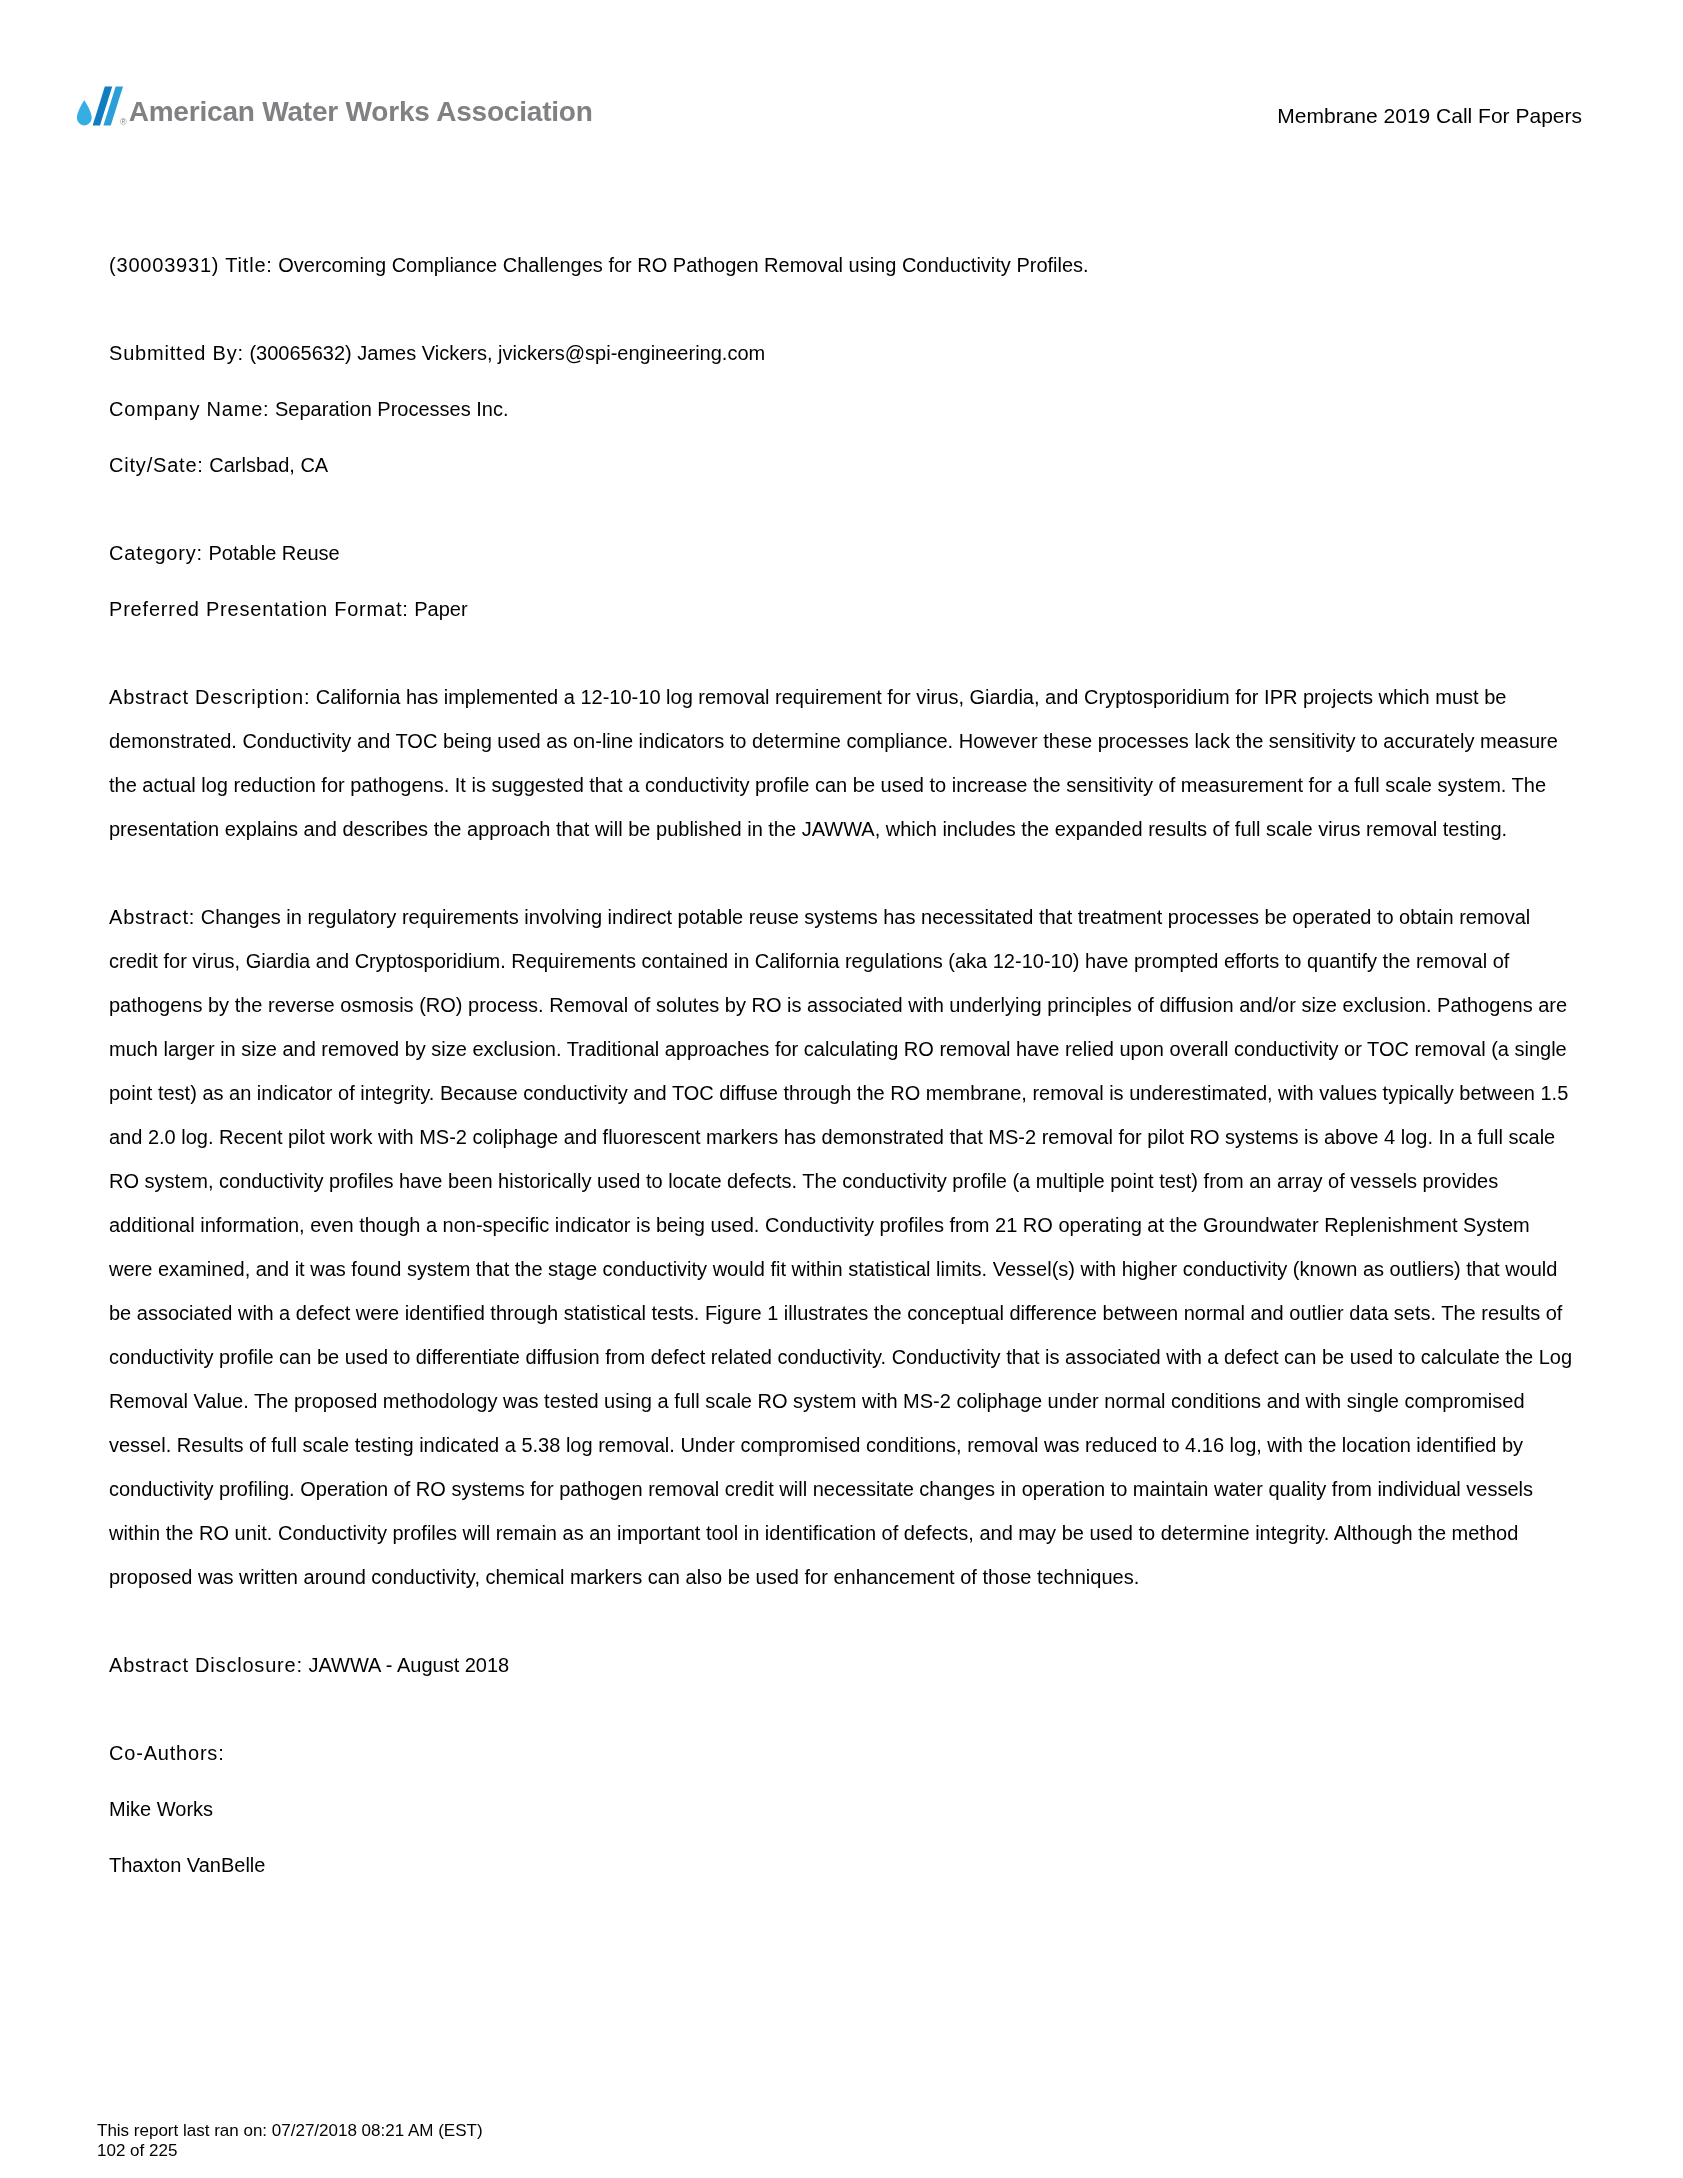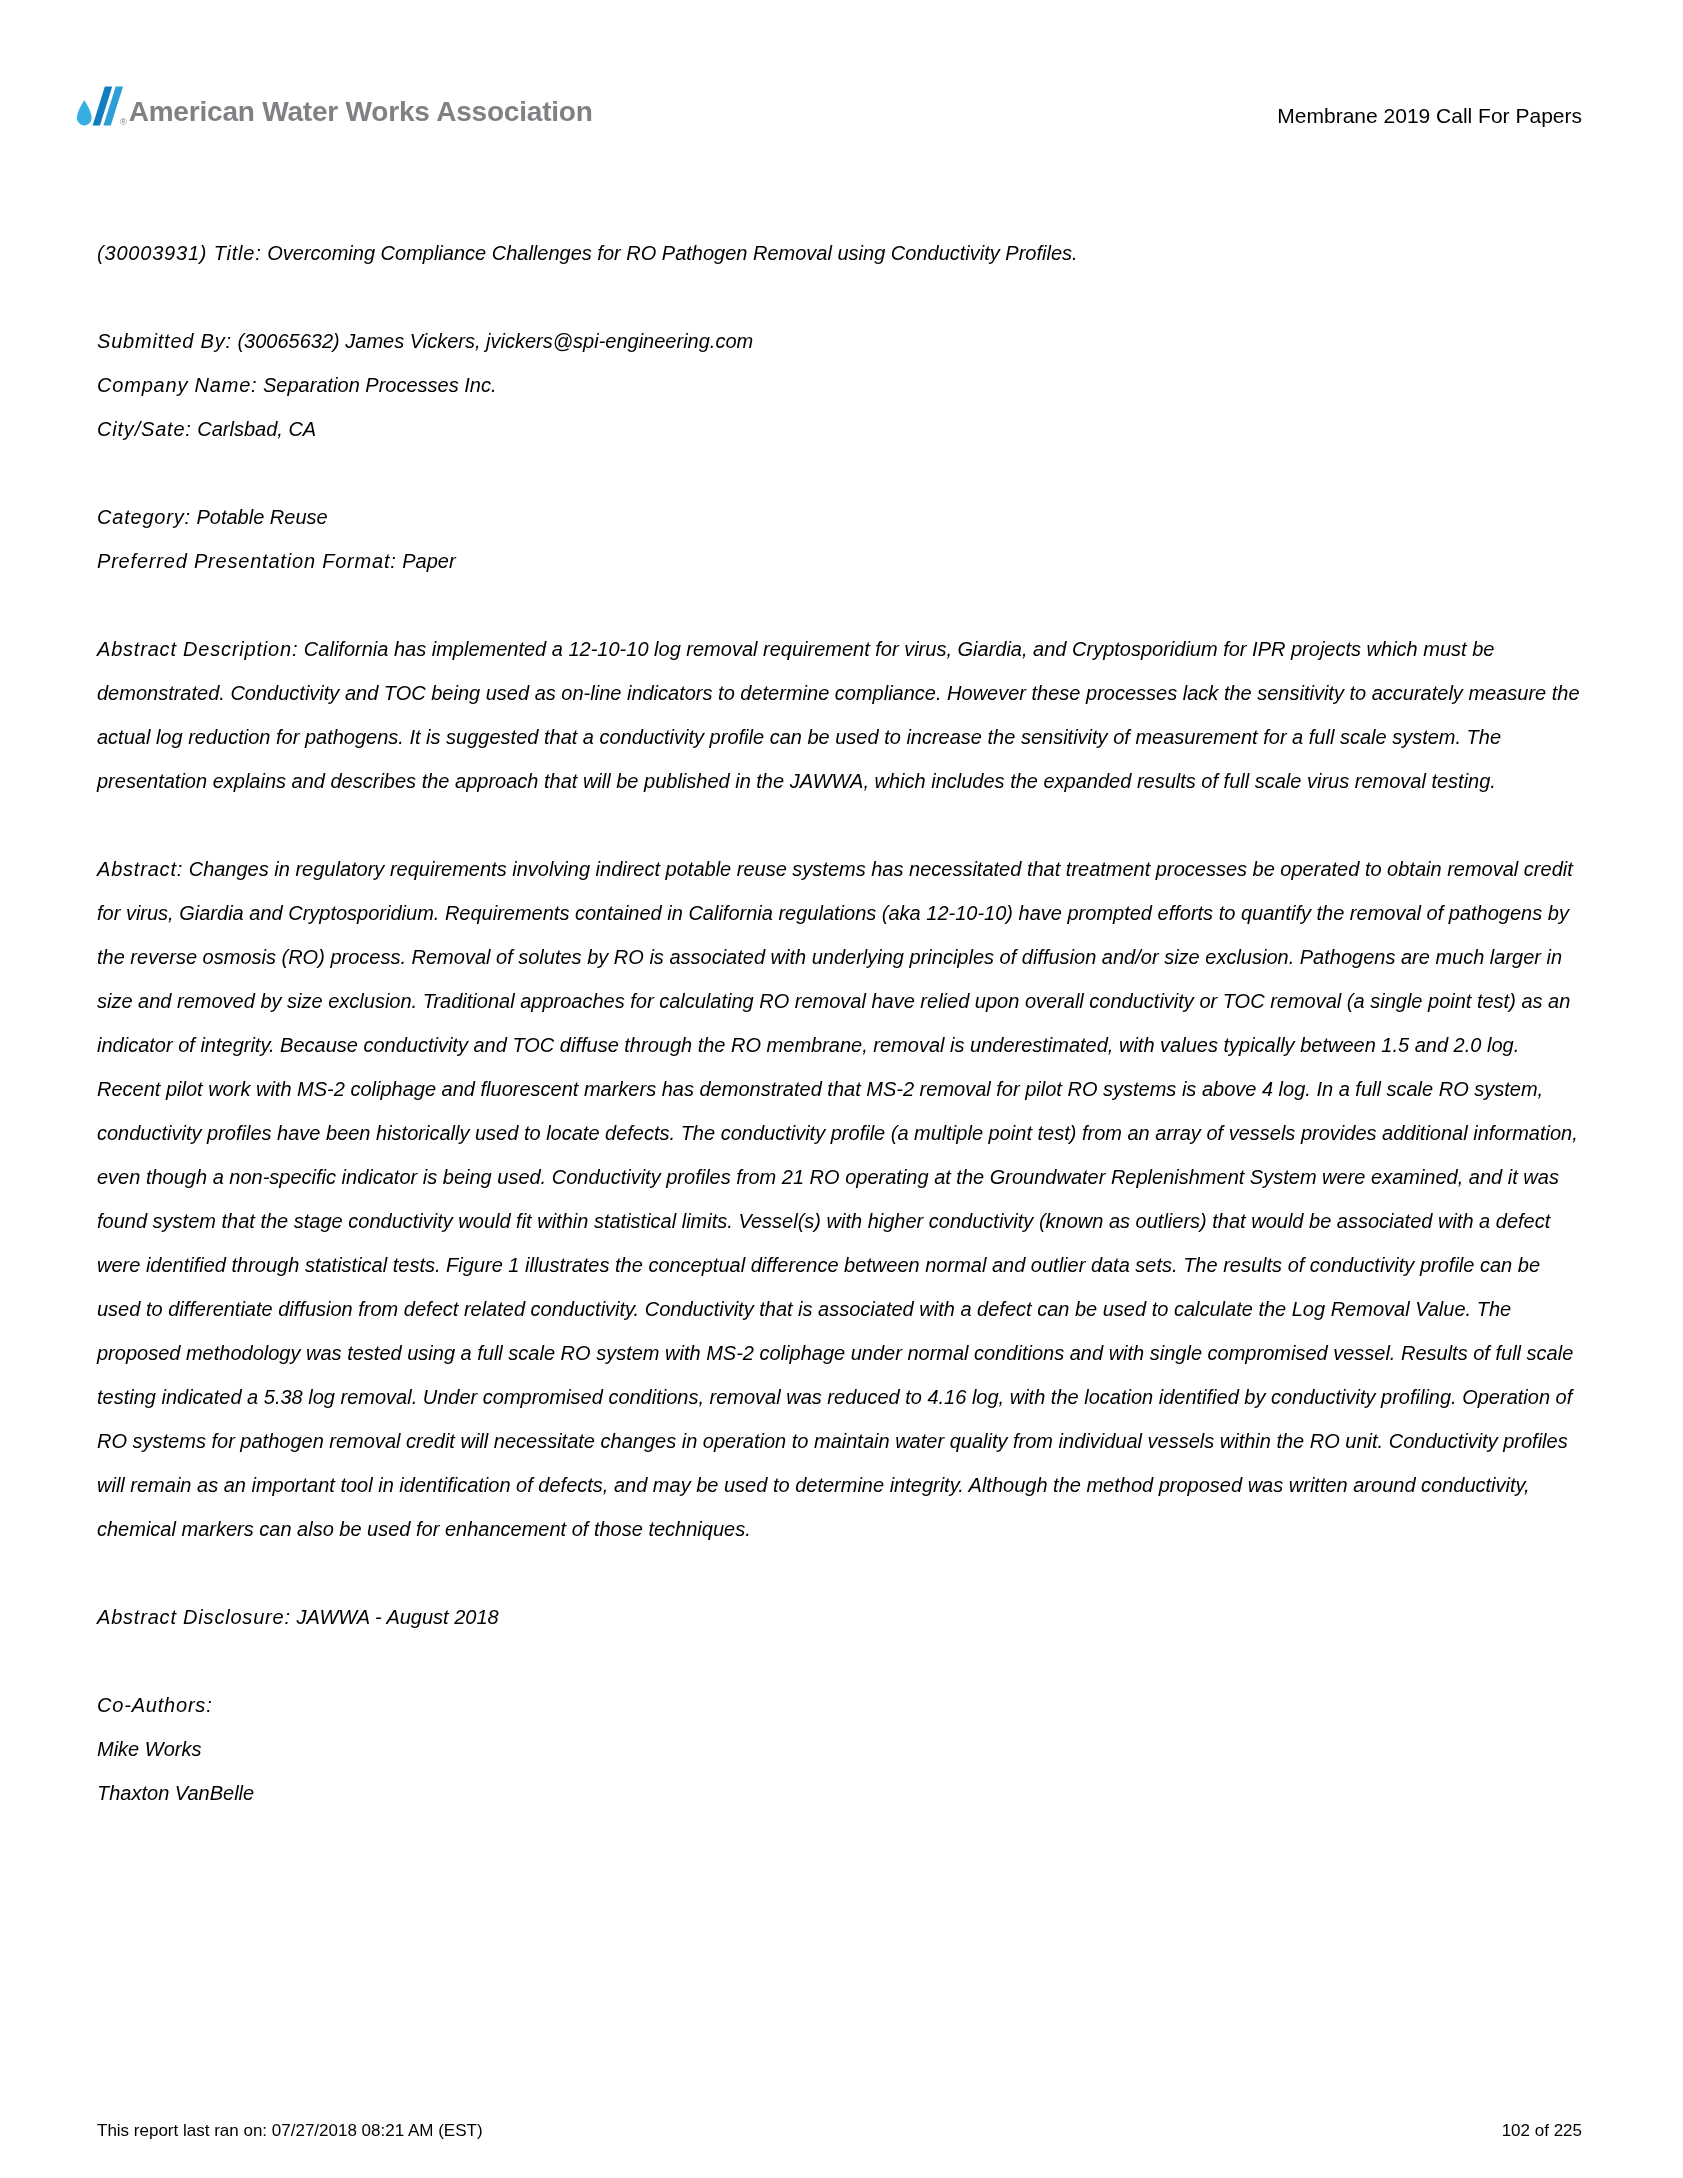--- a/index.html
+++ b/index.html
@@ -24,29 +24,29 @@
     letter-spacing: -0.2px; line-height: 1; padding-bottom: 7px;
     white-space: nowrap;
   }
   .report-title { position: absolute; top: 103px; right: 101px; font-size: 21px; line-height: 1.2; }
 
   
   .content {
     position: absolute; top: 231px; left: 97px; width: 1489px;
     font-size: 20px; line-height: 44px;
   }
-  .content p { margin: 0; font-style: italic; }
+  .content p { margin: 12px; }
   .gap { margin-top: 44px !important; }
   .label { letter-spacing: 0.8px; }
 
   
   .ftr {
     position: absolute; top: 2121px; left: 97px; right: 101px;
     display: flex; justify-content: space-between;
-    font-size: 17px; line-height: 1.2;
+    font-size: 17px; line-height: 1.2; flex-direction: column;
   }
 </style>
 </head>
 <body>
 
 <div class="page">
 
   <div class="hdr">
     <div class="logo">
       <svg width="51" height="50" viewBox="0 0 52 50" aria-hidden="true">

